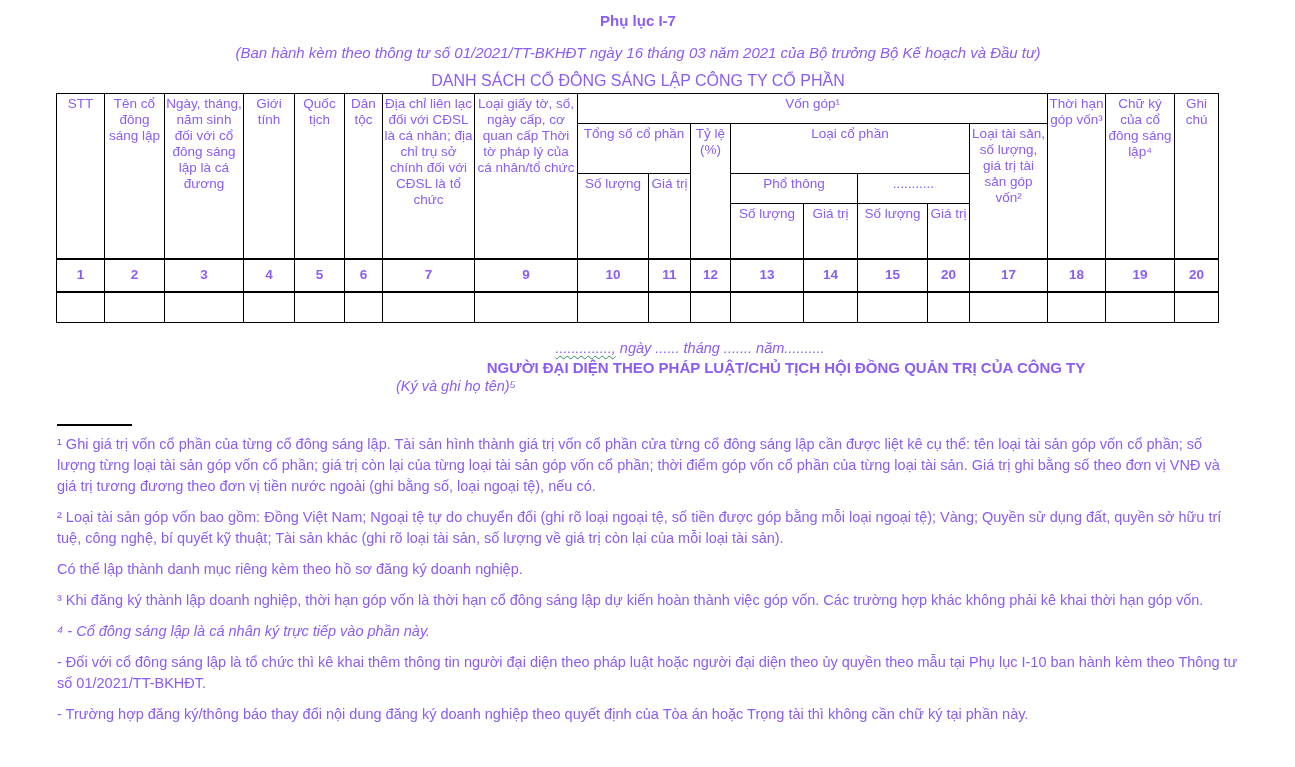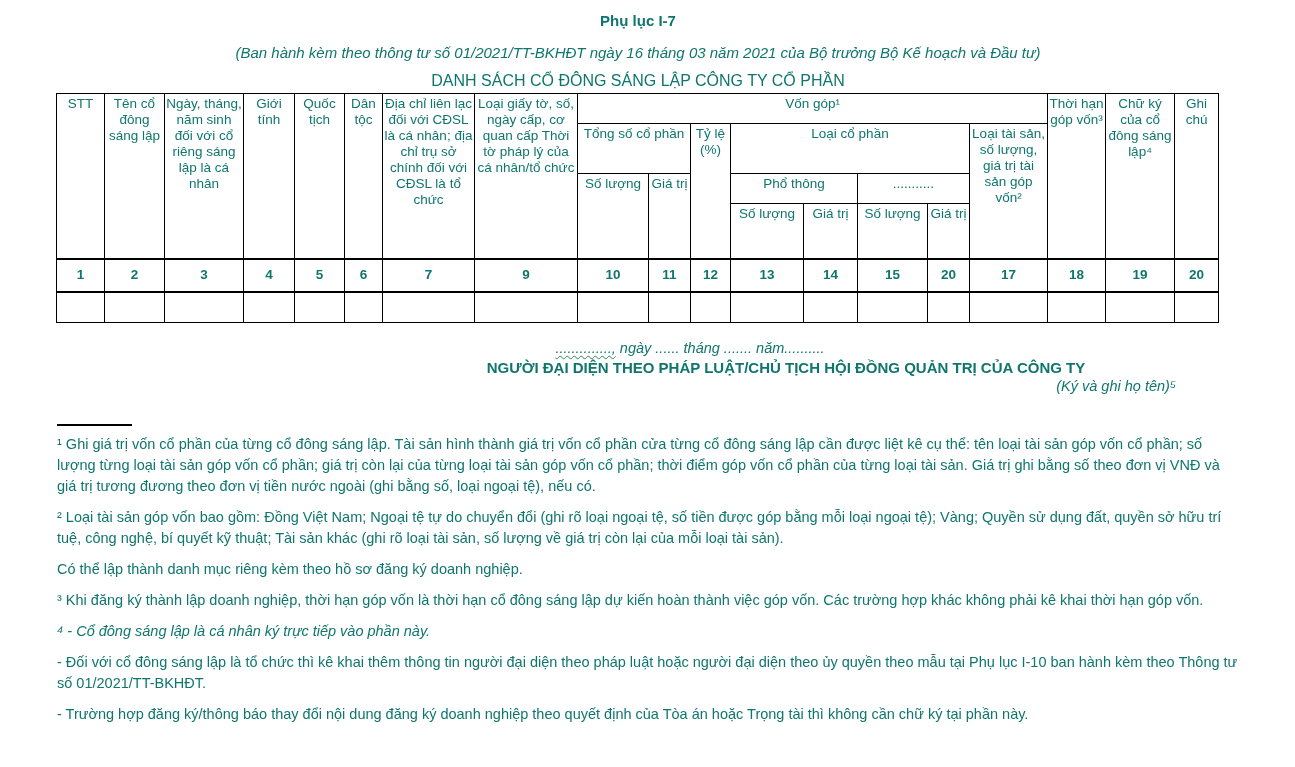--- a/index.html
+++ b/index.html
@@ -1,21 +1,21 @@
 <!DOCTYPE html>
 <html><head>
 <meta charset="utf-8">
 <style>
   html, body { margin: 0; padding: 0; background: #fff; }
   .page {
     position: relative;
     width: 1295px;
     height: 767px;
     background: #ffffff;
-    color: #0f766e;
+    color: #8b5cf6;
     font-family: "Liberation Sans", "DejaVu Sans", sans-serif;
     overflow: hidden;
   }
   .doc-title {
     padding-top: 12px;
     width: 1162px;
     margin-left: 57px;
     text-align: center;
     font-weight: bold;
     font-size: 15px;
@@ -84,21 +84,21 @@
   .sig-rep {
     position: absolute;
     top: 359px; left: 396px; width: 780px;
     text-align: center;
     font-weight: bold;
     font-size: 15px;
   }
   .sig-note {
     position: absolute;
     top: 378px; left: 396px; width: 780px;
-    text-align: right;
+    text-align: left;
     font-style: italic;
     font-size: 14.5px;
   }
   
   .footnote-sep {
     position: absolute;
     top: 424px; left: 57px;
     width: 75px;
     border-top: 2px solid #000;
   }
@@ -140,21 +140,21 @@
         <col style="width:42px">
         <col style="width:78px">
       <col style="width:58px">
         <col style="width:69px">
         <col style="width:44px">
     </colgroup>
     <thead>
       <tr class="hr1">
         <th rowspan="4">STT</th>
         <th rowspan="4">Tên cổ đông sáng lập</th>
-        <th rowspan="4">Ngày, tháng, năm sinh đối với cổ riêng sáng lập là cá nhân</th>
+        <th rowspan="4">Ngày, tháng, năm sinh đối với cổ đông sáng lập là cá đương</th>
         <th rowspan="4">Giới tính</th>
         <th rowspan="4">Quốc tịch</th>
         <th rowspan="4">Dân tộc</th>
         <th rowspan="4">Địa chỉ liên lạc đối với CĐSL là cá nhân; địa chỉ trụ sở chính đối với CĐSL là tổ chức</th>
         <th rowspan="4">Loại giấy tờ, số, ngày cấp, cơ quan cấp Thời tờ pháp lý của cá nhân/tổ chức</th>
         <th colspan="8" class="vg">Vốn góp¹</th>
         <th rowspan="4">Thời hạn góp vốn³</th>
         <th rowspan="4">Chữ ký của cổ đông sáng lập⁴</th>
         <th rowspan="4">Ghi chú</th>
       </tr>

